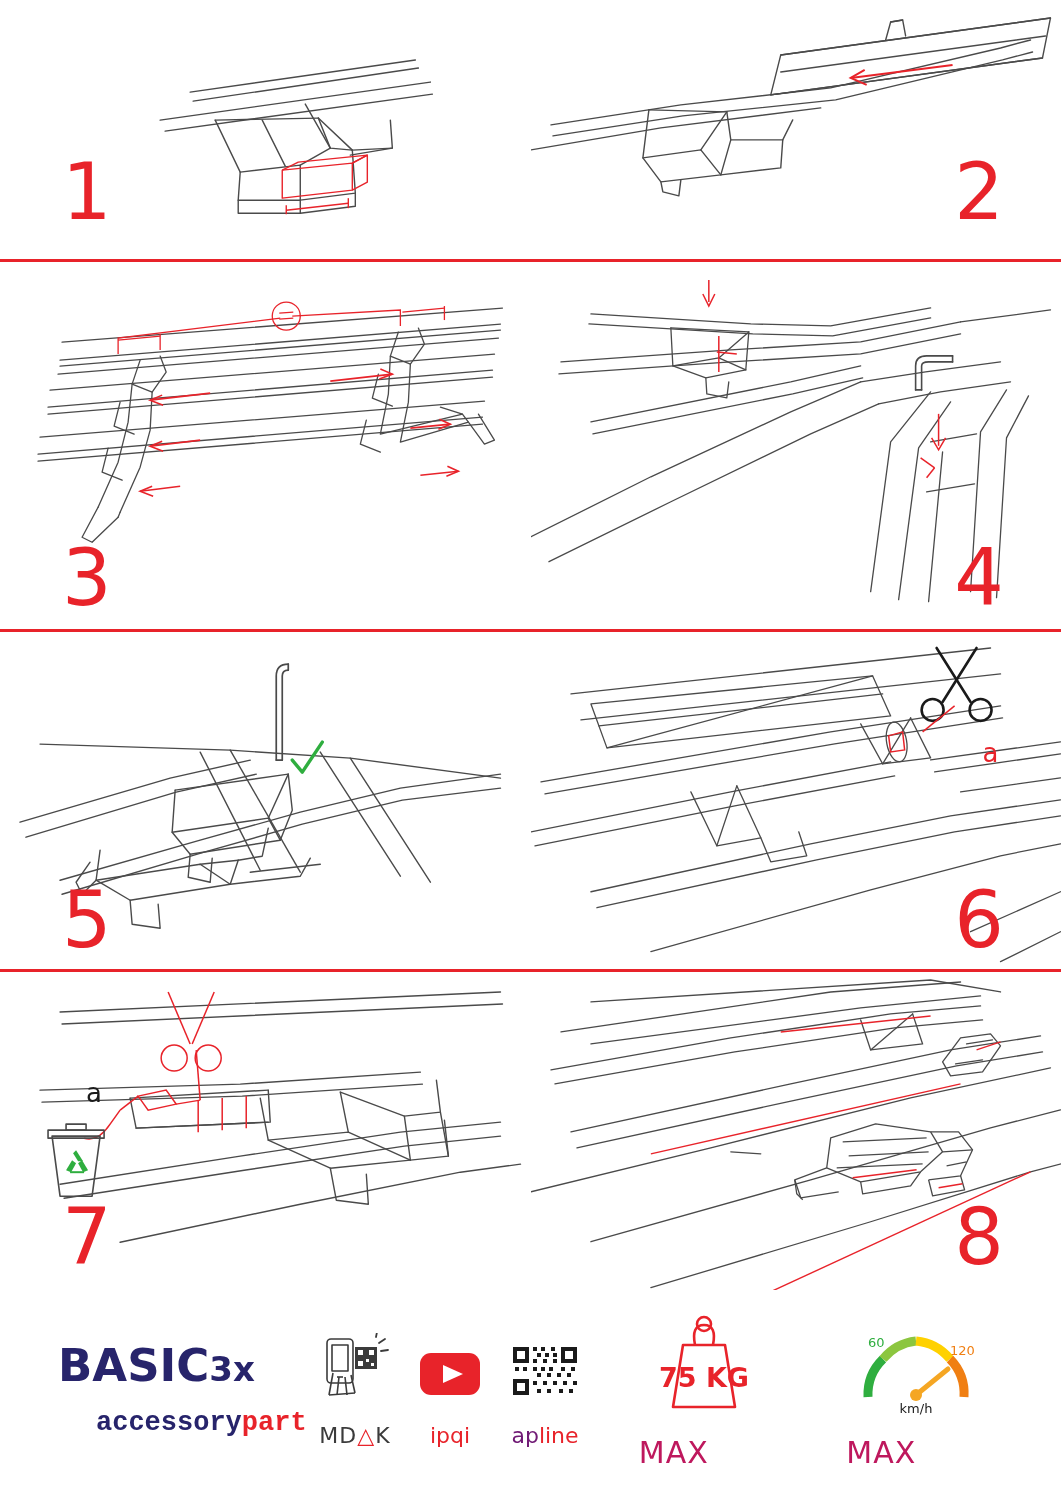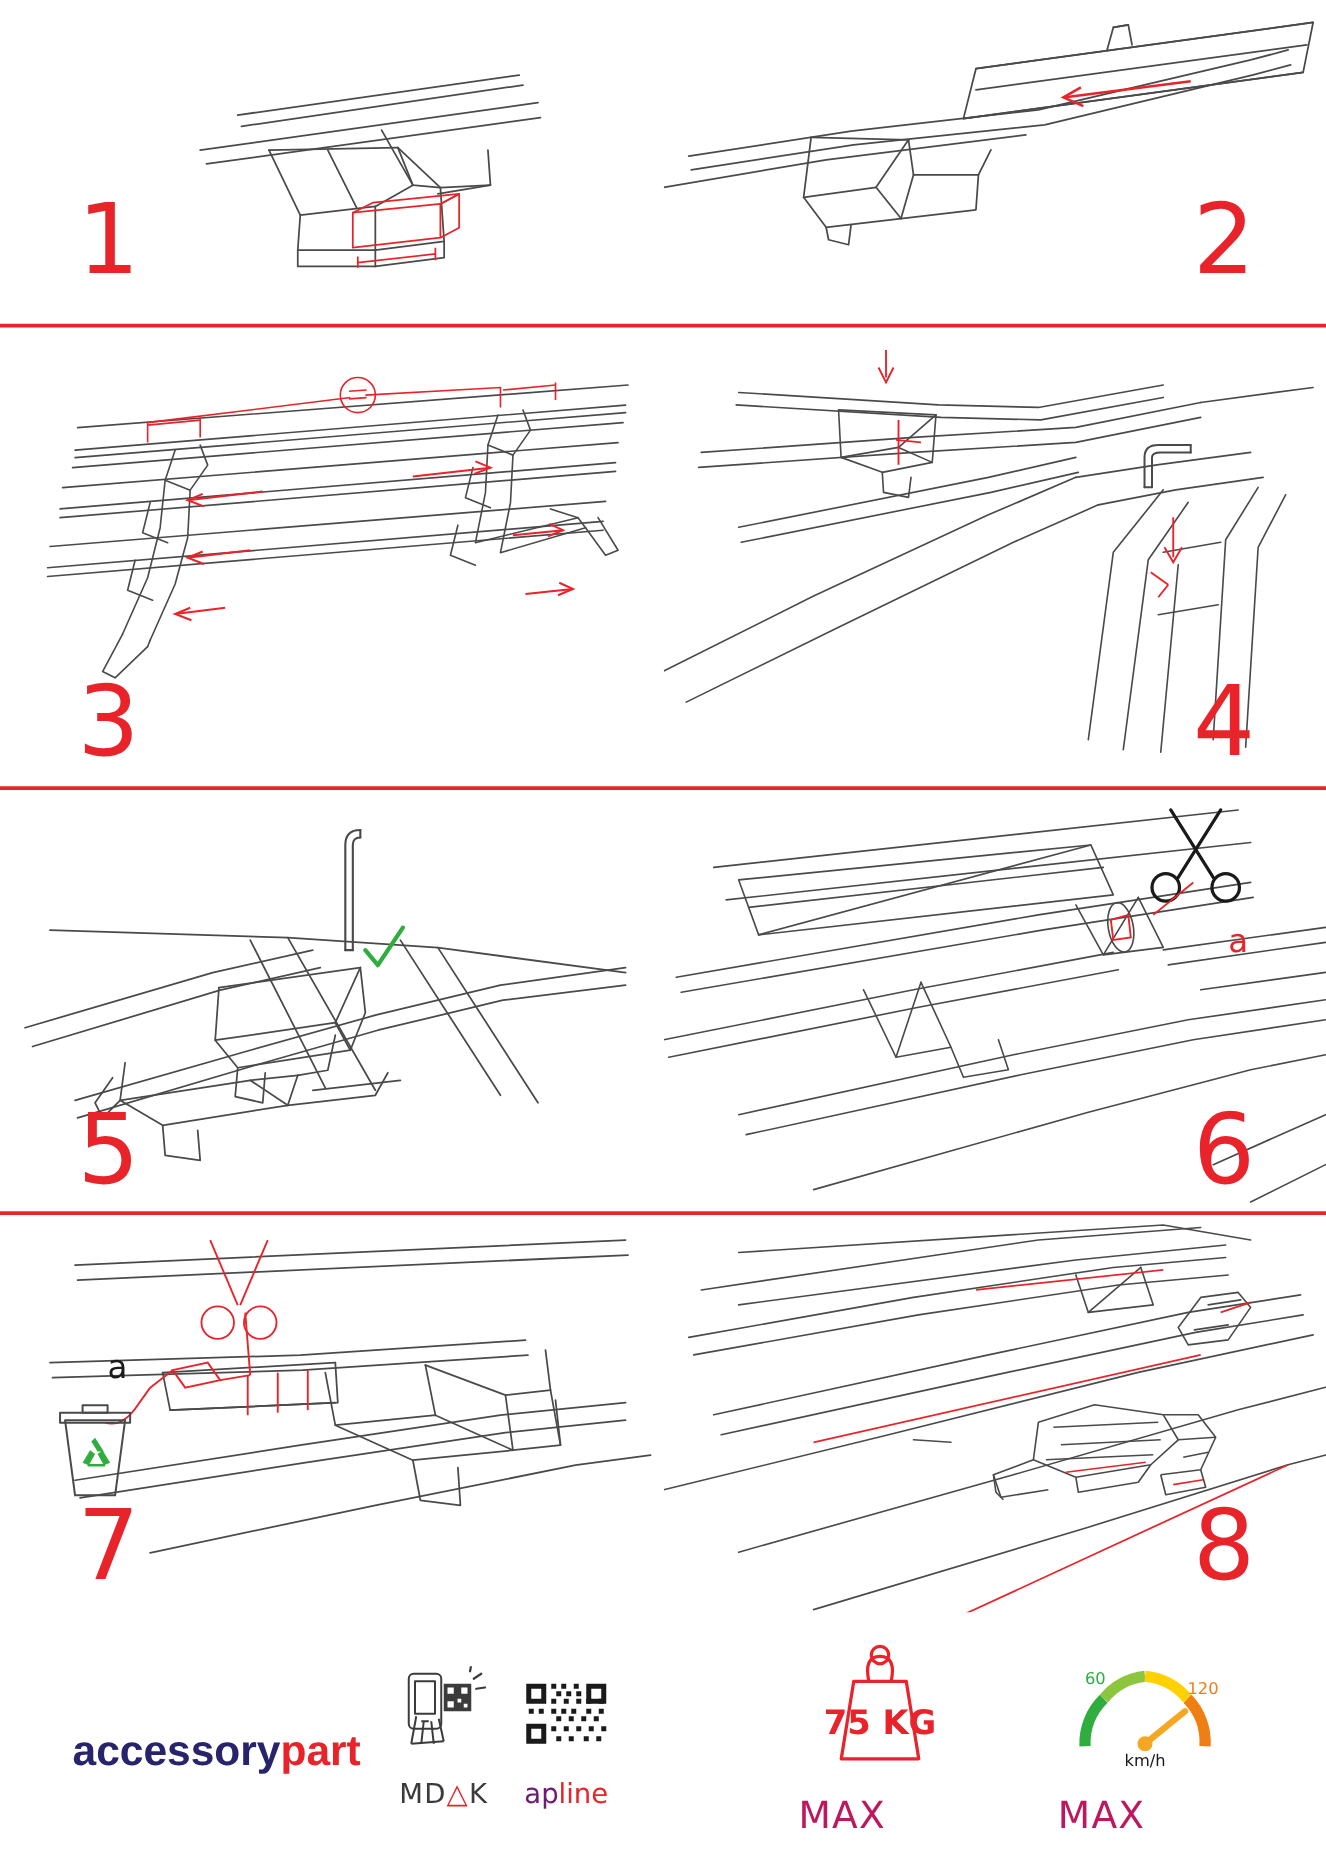--- a/index.html
+++ b/index.html
@@ -74,24 +74,25 @@
     font-family: "DejaVu Sans", sans-serif;
     font-weight: 700;
     font-size: 45px;
     color: #27246b;
     letter-spacing: 0px;
     line-height: 1;
   }
   .brand-top .x { font-size: 34px; }
   .brand-bottom {
     margin-top: 22px;
-    font-family: Liberation Sans, sans-serif;
+    font-family: Liberation Mono, monospace;
     font-weight: 700;
-    font-size: 34px;
+    font-size: 27px;
     line-height: 1;
+    margin-left: 38px;
   }
   .brand-bottom .a1 { color: #27246b; }
   .brand-bottom .a2 { color: #e8232a; }
 
   .logo-col {
     display: flex;
     flex-direction: column;
     align-items: center;
     justify-content: flex-start;
     margin-left: 26px;
@@ -488,20 +489,23 @@
         </svg>
         <div class="step-num n8">8</div>
       </div>
     </div>
   </div>
 
   <div class="footer">
     <div class="footer-left">
 
       <div class="brandblock">
+        <div class="brand-top">
+          <span>BASIC</span><span class="x">3x</span>
+        </div>
         <div class="brand-bottom">
           <span class="a1">accessory</span><span class="a2">part</span>
         </div>
       </div>
 
       <div class="logo-col">
         <div class="logo-mark">
           <svg width="72" height="72" viewBox="0 0 72 72">
             <g fill="none" stroke="#3b3b3b" stroke-width="1.6" stroke-linejoin="round">
               <rect x="8" y="6" width="26" height="44" rx="4"></rect>
@@ -528,20 +532,29 @@
               <path d="M62 18 L69 17"></path>
               <path d="M57 4 L58 -1"></path>
             </g>
           </svg>
         </div>
         <div class="logo-label lbl-mdak">
           <span>MD</span><span style="color:#e8232a;">△</span><span>K</span>
         </div>
       </div>
 
+      <div class="logo-col">
+        <div class="logo-mark">
+          <svg width="66" height="72" viewBox="0 0 66 72">
+            <rect x="3" y="20" width="60" height="42" rx="11" fill="#e8232a"></rect>
+            <path d="M26 32 L46 41 L26 50 Z" fill="#ffffff"></path>
+          </svg>
+        </div>
+        <div class="logo-label lbl-ipqi">ipqi</div>
+      </div>
 
       <div class="logo-col">
         <div class="logo-mark">
           <svg width="72" height="72" viewBox="0 0 72 72">
             <rect x="2" y="12" width="68" height="52" fill="#ffffff"></rect>
             <g fill="#1a1a1a">
               <rect x="4" y="14" width="16" height="16"></rect>
                 <rect x="8" y="18" width="8" height="8" fill="#fff"></rect>
               <rect x="52" y="14" width="16" height="16"></rect>
                 <rect x="56" y="18" width="8" height="8" fill="#fff"></rect>

